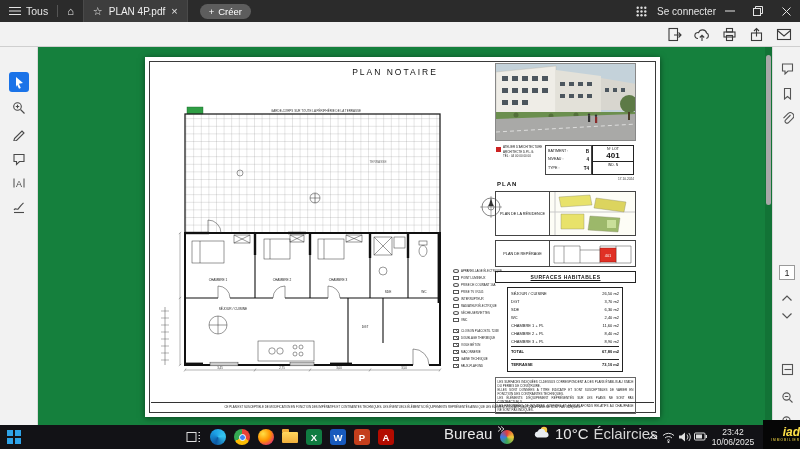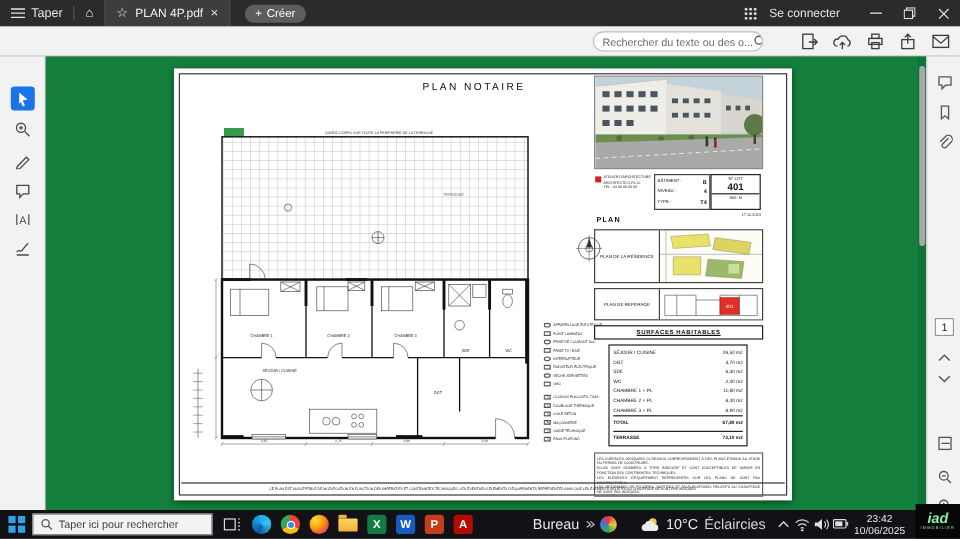--- a/index.html
+++ b/index.html
@@ -10,21 +10,21 @@
 
   
   .titlebar{position:absolute;top:0;left:0;width:800px;height:22px;background:#2b2b2b;display:flex;align-items:center;justify-content:space-between;color:#e4e4e4;font-size:10.5px}
   .tb-left,.tb-right{display:flex;align-items:center;height:100%}
   .tb-btn{display:flex;align-items:center;gap:5px;padding:0 9px;height:100%;cursor:default}
   .tb-div{width:1px;height:12px;background:#555}
   .glyph{font-size:11px;line-height:1}
   .tab{display:flex;align-items:center;gap:6px;height:100%;padding:0 9px;background:#3d3d3d;border-left:1px solid #4a4a4a;border-right:1px solid #4a4a4a}
   .tab-title{font-size:10px;color:#f0f0f0}
   .create-btn{display:flex;align-items:center;gap:4px;background:#5d5d5d;border-radius:9px;height:15px;padding:0 9px;margin-left:12px;font-size:9.5px;color:#fff}
-  .signin{margin:0 16px 0 10px;font-size:10px;white-space:nowrap}
+  .signin{margin:0 0 0 10px;font-size:10px;white-space:nowrap}
   .winbtn{width:28px;height:100%;display:flex;align-items:center;justify-content:center}
 
   
   .menubar{position:absolute;top:22px;left:0;width:800px;height:25px;background:#f2f2f2;border-bottom:1px solid #cfcfcf;color:#1f1f1f;font-size:10.5px}
   .menu-items{position:absolute;left:10px;top:0;height:25px;display:flex;gap:17px;align-items:center;white-space:nowrap}
   .search-wrap{position:absolute;left:494px;top:4px;width:142px;height:17px;border:1px solid #bdbdbd;border-radius:9px;background:#fff;display:flex;align-items:center;justify-content:space-between;padding:0 7px;color:#6b6b6b;font-size:9px;white-space:nowrap;overflow:hidden}
   .mb-icons{position:absolute;right:8px;top:0;height:25px;display:flex;align-items:center;gap:12px}
 
   
   .leftrail{position:absolute;left:0;top:47px;width:38px;height:378px;background:#f2f2f2;border-right:1px solid #d9d9d9}
@@ -79,42 +79,42 @@
 
   
   .taskbar{position:absolute;left:0;top:425px;width:800px;height:24px;background:#121216;color:#e8e8e8}
   .startgrid{display:grid;grid-template-columns:6px 6px;grid-template-rows:6px 6px;gap:1.5px}
   .startgrid i{background:#2ea3e8}
   .tb-search{position:absolute;left:27px;top:3px;width:150px;height:18px;background:#f3f3f3;border:1px solid #8a8a8a;display:flex;align-items:center;gap:5px;padding:0 6px;color:#3c3c3c;font-size:9px;white-space:nowrap;overflow:hidden}
   .appico{position:absolute;top:4px;width:16px;height:16px;border-radius:3px;display:flex;align-items:center;justify-content:center;font-weight:bold;font-size:9.5px;color:#fff}
   .round{border-radius:50%}
   .foldico{position:absolute;top:7px;width:16px;height:11px;background:linear-gradient(#ffd75e,#f0ae3a);border-radius:1px}
   .foldico:before{content:"";position:absolute;top:-3px;left:0;width:7px;height:3px;background:#f0ae3a;border-radius:1px 1px 0 0}
-  .tbtext{position:absolute;top:0;height:24px;display:flex;align-items:center;font-size:12px;white-space:nowrap}
+  .tbtext{position:absolute;top:0;height:24px;display:flex;font-size:15px;white-space:nowrap}
   .clock{position:absolute;left:704px;top:2px;width:58px;text-align:center;font-size:8.5px;line-height:10px}
 
   
-  .wm{position:absolute;right:0;bottom:0;width:37px;height:29px;background:#060606;color:#86efac;z-index:20;display:flex;flex-direction:column;align-items:center;justify-content:center}
+  .wm{position:absolute;right:0;bottom:0;width:37px;height:29px;background:#060606;color:#fde047;z-index:20;display:flex;flex-direction:column;align-items:flex-end;justify-content:center}
   .wm .brand{font-size:12px;font-weight:bold;font-style:italic;line-height:11px}
   .wm .sub{font-size:3.2px;letter-spacing:1px}
 </style>
 </head>
 <body>
 
 <div id="root">
 
   <div class="titlebar">
     <div class="tb-left">
       <div class="tb-btn">
         <span>
             <svg width="12" height="10">
               <path d="M0 1.5h12M0 5h12M0 8.5h12" stroke="#e4e4e4" stroke-width="1.1"></path>
             </svg>
           </span>
-        <span>Taper</span>
+        <span>Tous</span>
       </div>
       <div class="tb-div"></div>
       <div class="tb-btn">
         <span class="glyph">⌂</span>
       </div>
       <div class="tab">
         <span class="glyph">☆</span>
         <span class="tab-title">PLAN 4P.pdf</span>
         <span class="glyph">×</span>
       </div>
@@ -153,29 +153,20 @@
         </div>
       <div class="winbtn">
           <svg width="9" height="9">
             <path d="M0.5 0.5l8 8M8.5 0.5l-8 8" stroke="#e4e4e4"></path>
           </svg>
         </div>
     </div>
   </div>
 
   <div class="menubar">
-    <div class="search-wrap">
-      <span>Rechercher du texte ou des o...</span>
-      <span>
-          <svg width="11" height="11">
-            <circle cx="4.5" cy="4.5" r="3.3" fill="none" stroke="#555" stroke-width="1.1"></circle>
-            <path d="M7 7l3.2 3.2" stroke="#555" stroke-width="1.1"></path>
-          </svg>
-        </span>
-    </div>
     <div class="mb-icons">
       <span>
           <svg width="15" height="15" fill="none" stroke="#3c3c3c" stroke-width="1.1">
             <rect x="2" y="1.5" width="8.5" height="12"></rect>
             <path d="M7 8h7M11.5 5.5L14 8l-2.5 2.5"></path>
           </svg>
         </span>
       <span>
           <svg width="16" height="15" fill="none" stroke="#3c3c3c" stroke-width="1.1">
             <path d="M4 11.5a3 3 0 1 1 .6-5.9A4.2 4.2 0 0 1 12.6 6a2.9 2.9 0 0 1-.3 5.5"></path>
@@ -637,29 +628,20 @@
 
   <div class="taskbar">
     <div class="ab" style="left:7px;top:5px">
         <span class="startgrid">
           <i></i>
           <i></i>
           <i></i>
           <i></i>
         </span>
       </div>
-    <div class="tb-search">
-      <span>
-          <svg width="10" height="10">
-            <circle cx="4" cy="4" r="3" fill="none" stroke="#555" stroke-width="1.1"></circle>
-            <path d="M6.3 6.3l3 3" stroke="#555" stroke-width="1.1"></path>
-          </svg>
-        </span>
-      <span>Taper ici pour rechercher</span>
-    </div>
     <div class="ab" style="left:186px;top:5px">
         <svg width="15" height="14" fill="none" stroke="#dedede" stroke-width="1">
           <rect x="1" y="2.5" width="9" height="9"></rect>
           <path d="M12.5 2.5h1.5M12.5 5.5h1.5M12.5 8.5h1.5M12.5 11.5h1.5"></path>
         </svg>
       </div>
 
     <span class="appico round" style="left:210px;background:conic-gradient(from 200deg,#0c59a4,#1b9de2,#35c5f0,#0c59a4)"></span>
     <span class="appico round" style="left:234px;background:conic-gradient(#ea4335 0 33%,#fbbc05 33% 66%,#34a853 66% 100%)">
         <span style="width:7px;height:7px;border-radius:50%;background:#4285f4;border:1.5px solid #fff"></span>

